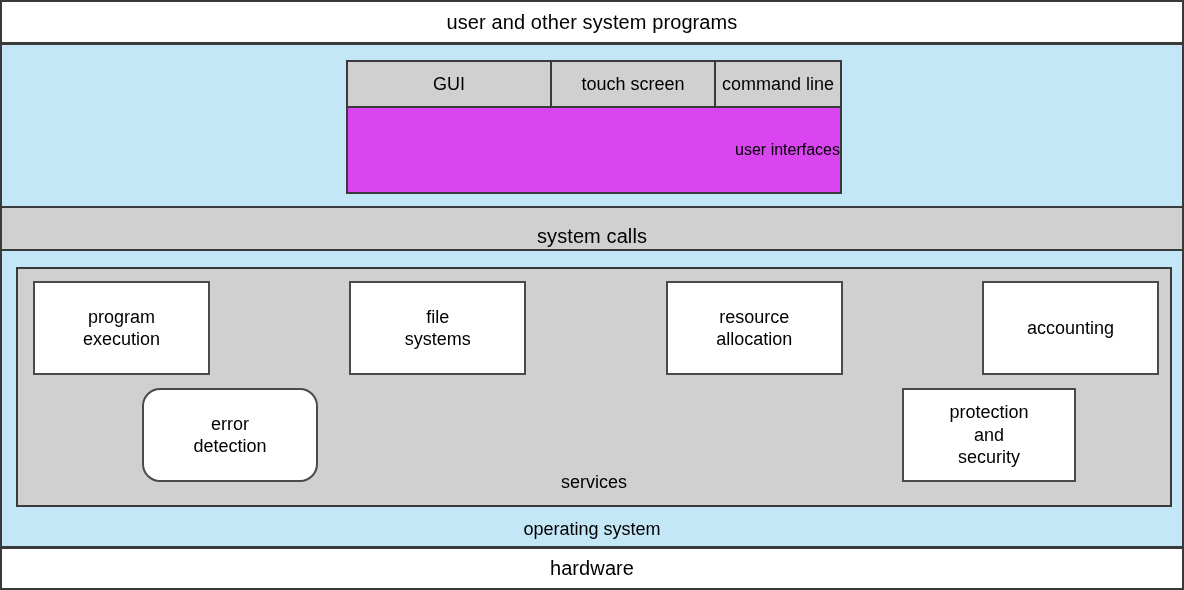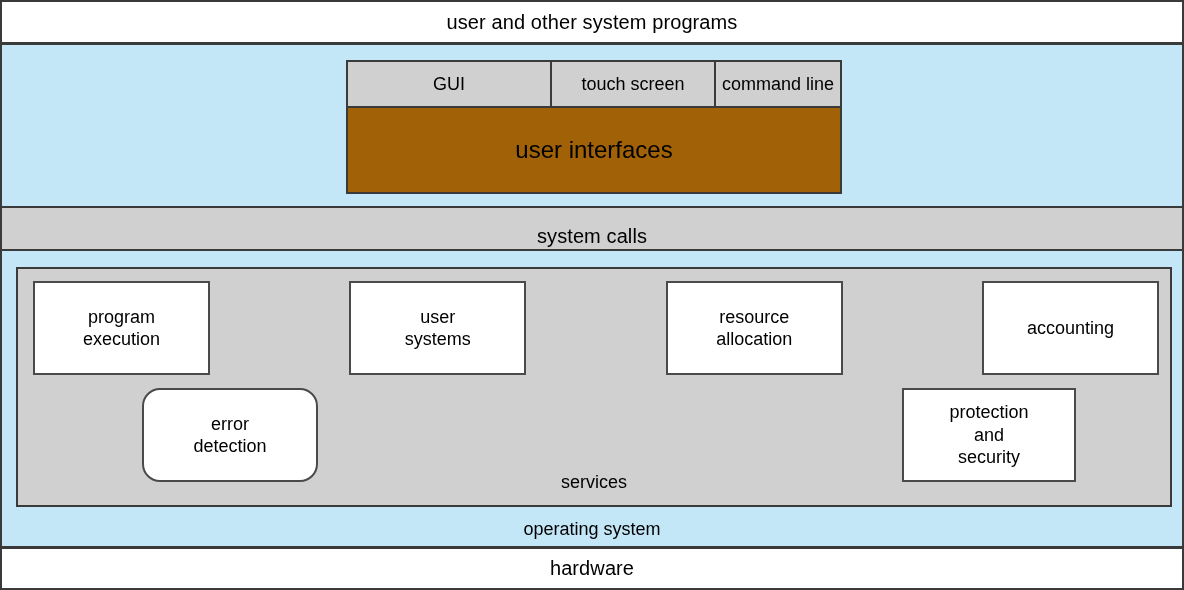--- a/index.html
+++ b/index.html
@@ -86,23 +86,23 @@
     white-space: nowrap;
   }
   .ui-cell.gui        { width: 204px; border-right: 2px solid #3a3a3a; }
   .ui-cell.touch      { width: 164px; border-right: 2px solid #3a3a3a; }
   .ui-cell.cmdline    { flex: 1 1 auto; }
 
   .ui-caption {
     flex: 1 1 auto;
     display: flex;
     align-items: center;
-    justify-content: center;
-    font-size: 24px;
-    background: #a16207;
+    justify-content: flex-end;
+    font-size: 16px;
+    background: #d946ef;
   }
 
   
   .band-syscalls {
     top: 206px;
     height: 60px;
     background: #d0d0d0;
   }
 
   
@@ -230,21 +230,21 @@
         <div class="service-box">
           <span>
             <span>program</span><br>
             <span>execution</span>
           </span>
         </div>
 
 
         <div class="service-box">
           <span>
-            <span>user</span><br>
+            <span>file</span><br>
             <span>systems</span>
           </span>
         </div>
 
 
         <div class="service-box">
           <span>
             <span>resource</span><br>
             <span>allocation</span>
           </span>

